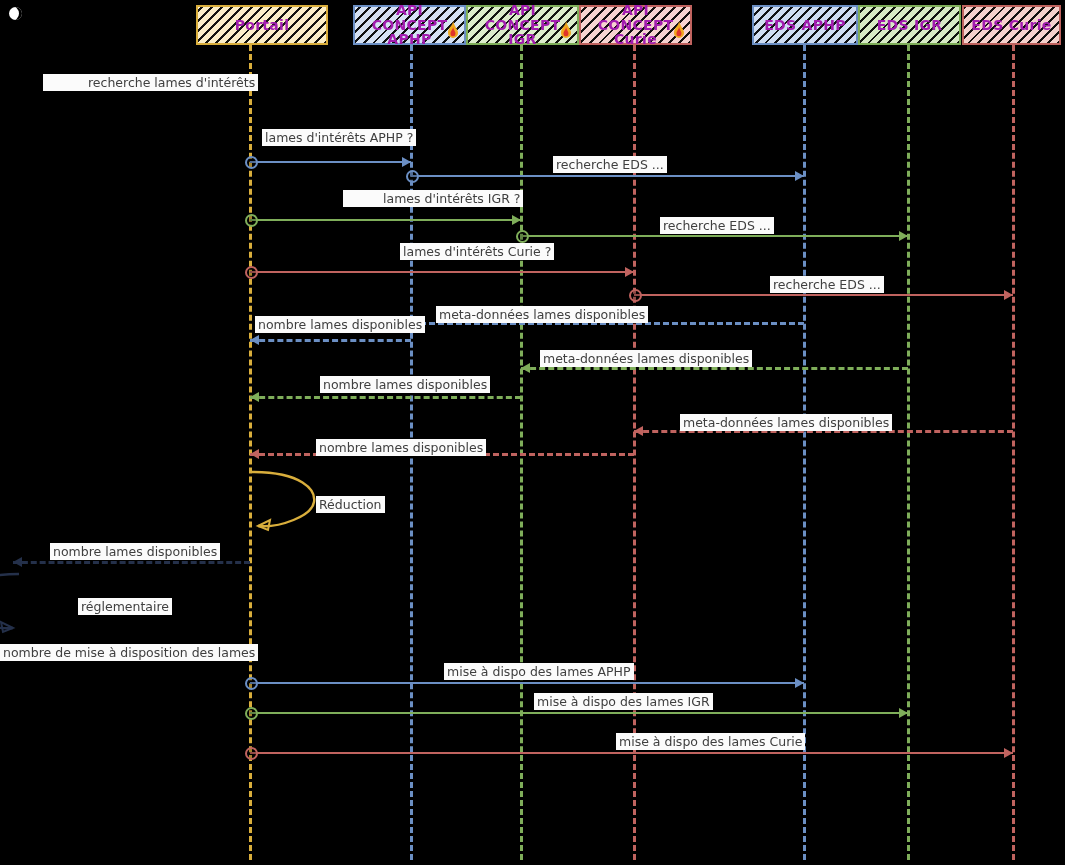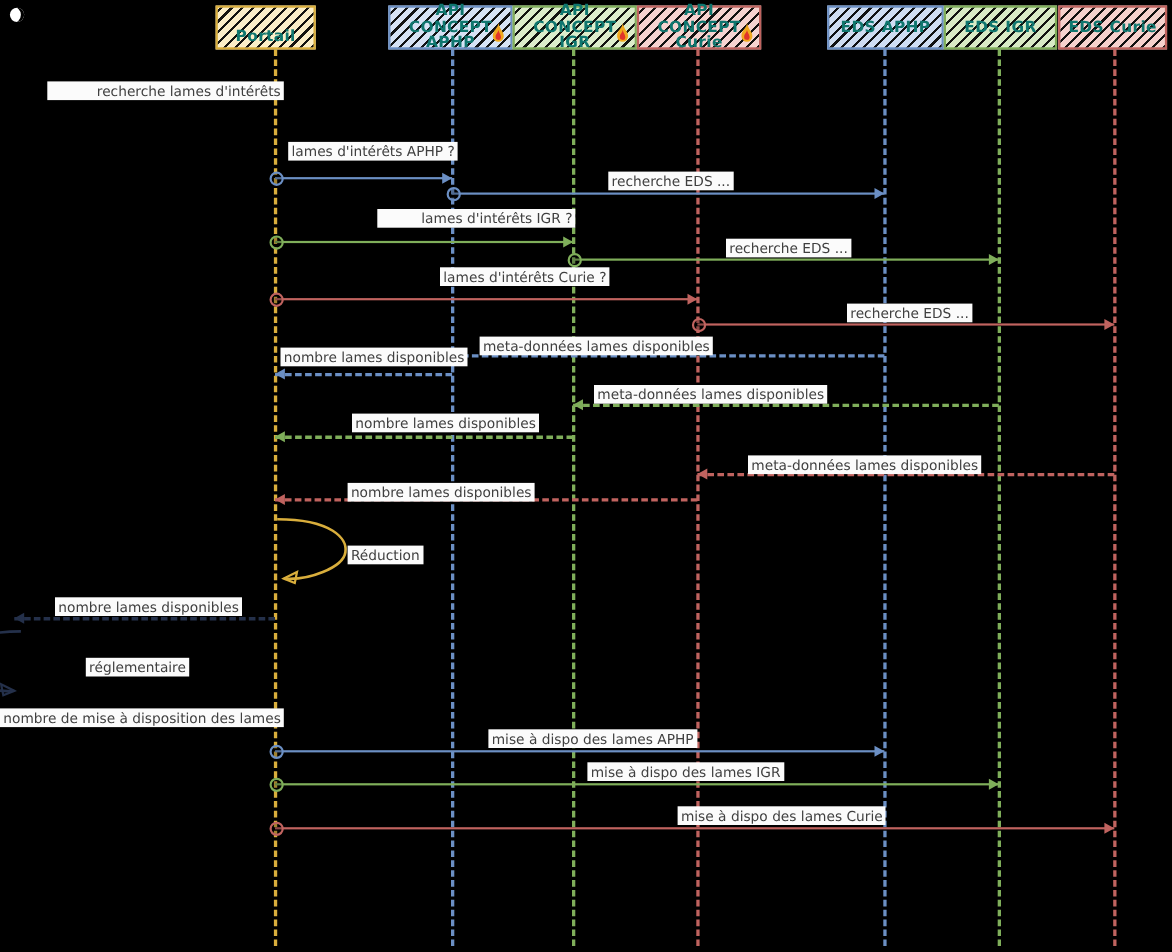--- a/index.html
+++ b/index.html
@@ -3,21 +3,21 @@
 <meta charset="utf-8">
 <style>
   html,body{margin:0;padding:0;background:#000;}
   body{width:1065px;height:865px;overflow:hidden;
        font-family:"DejaVu Sans","Liberation Sans",sans-serif;}
   #stage{position:relative;width:1065px;height:865px;background:#000;}
 
   
   .pbox{position:absolute;box-sizing:border-box;border-width:2px;border-style:solid;
         display:flex;align-items:center;justify-content:center;text-align:center;
-        font-size:14px;font-weight:600;color:#0f766e;line-height:1.05;
+        font-size:14px;font-weight:600;color:#a21caf;line-height:1.05;
         letter-spacing:.3px;padding:2px 3px;}
   .pbox .hatch{position:absolute;inset:0;pointer-events:none;
         background:repeating-linear-gradient(-45deg,
           rgba(0,0,0,.92) 0 2px, rgba(0,0,0,0) 2px 7px);}
   .pbox .plabel{position:relative;z-index:1;}
 
   
   .lifeline{position:absolute;width:0;border-left-width:3px;border-left-style:dashed;}
 
   
@@ -99,21 +99,21 @@
       <div class="arrowhead r" style="top: 678px; left: 795px; border-left-color: rgb(107, 143, 196);"></div>
       <div class="origin" style="left: 245px; top: 677px; border-color: rgb(107, 143, 196);"></div>
       <div class="msg" style="left: 250px; top: 712px; width: 658px; border-top-color: rgb(127, 174, 90);"></div>
       <div class="arrowhead r" style="top: 708px; left: 899px; border-left-color: rgb(127, 174, 90);"></div>
       <div class="origin" style="left: 245px; top: 707px; border-color: rgb(127, 174, 90);"></div>
       <div class="msg" style="left: 250px; top: 752px; width: 763px; border-top-color: rgb(192, 99, 95);"></div>
       <div class="arrowhead r" style="top: 748px; left: 1004px; border-left-color: rgb(192, 99, 95);"></div>
       <div class="origin" style="left: 245px; top: 747px; border-color: rgb(192, 99, 95);"></div>
     </div>
   <div id="boxes">
-      <div class="pbox" style="left: 196px; top: 5px; width: 91px; height: 40px; border-color: rgb(217, 174, 60); background: rgb(251, 238, 200); align-items: flex-end;">
+      <div class="pbox" style="left: 196px; top: 5px; width: 132px; height: 40px; border-color: rgb(217, 174, 60); background: rgb(251, 238, 200);">
         <span class="plabel">Portail</span>
         <span class="hatch"></span>
       </div>
       <div class="pbox" style="left: 353px; top: 5px; width: 113px; height: 40px; border-color: rgb(107, 143, 196); background: rgb(214, 226, 244);">
         <span class="plabel">API CONCEPT APHP</span>
         <svg width="16" height="20" viewBox="0 0 16 20" style="position: absolute; right: 3px; bottom: 2px; z-index: 2;">
           <path d="M8 0C8 5 3 6 3 12a5 5 0 0010 0C13 8 10 7 8 0z" fill="#f0a81e"></path>
           <path d="M8 6c0 3-2.5 3.5-2.5 6.5A2.5 2.5 0 0010.5 13C10.5 10.5 9 9.5 8 6z" fill="#e0342a"></path>
         </svg>
         <span class="hatch"></span>

